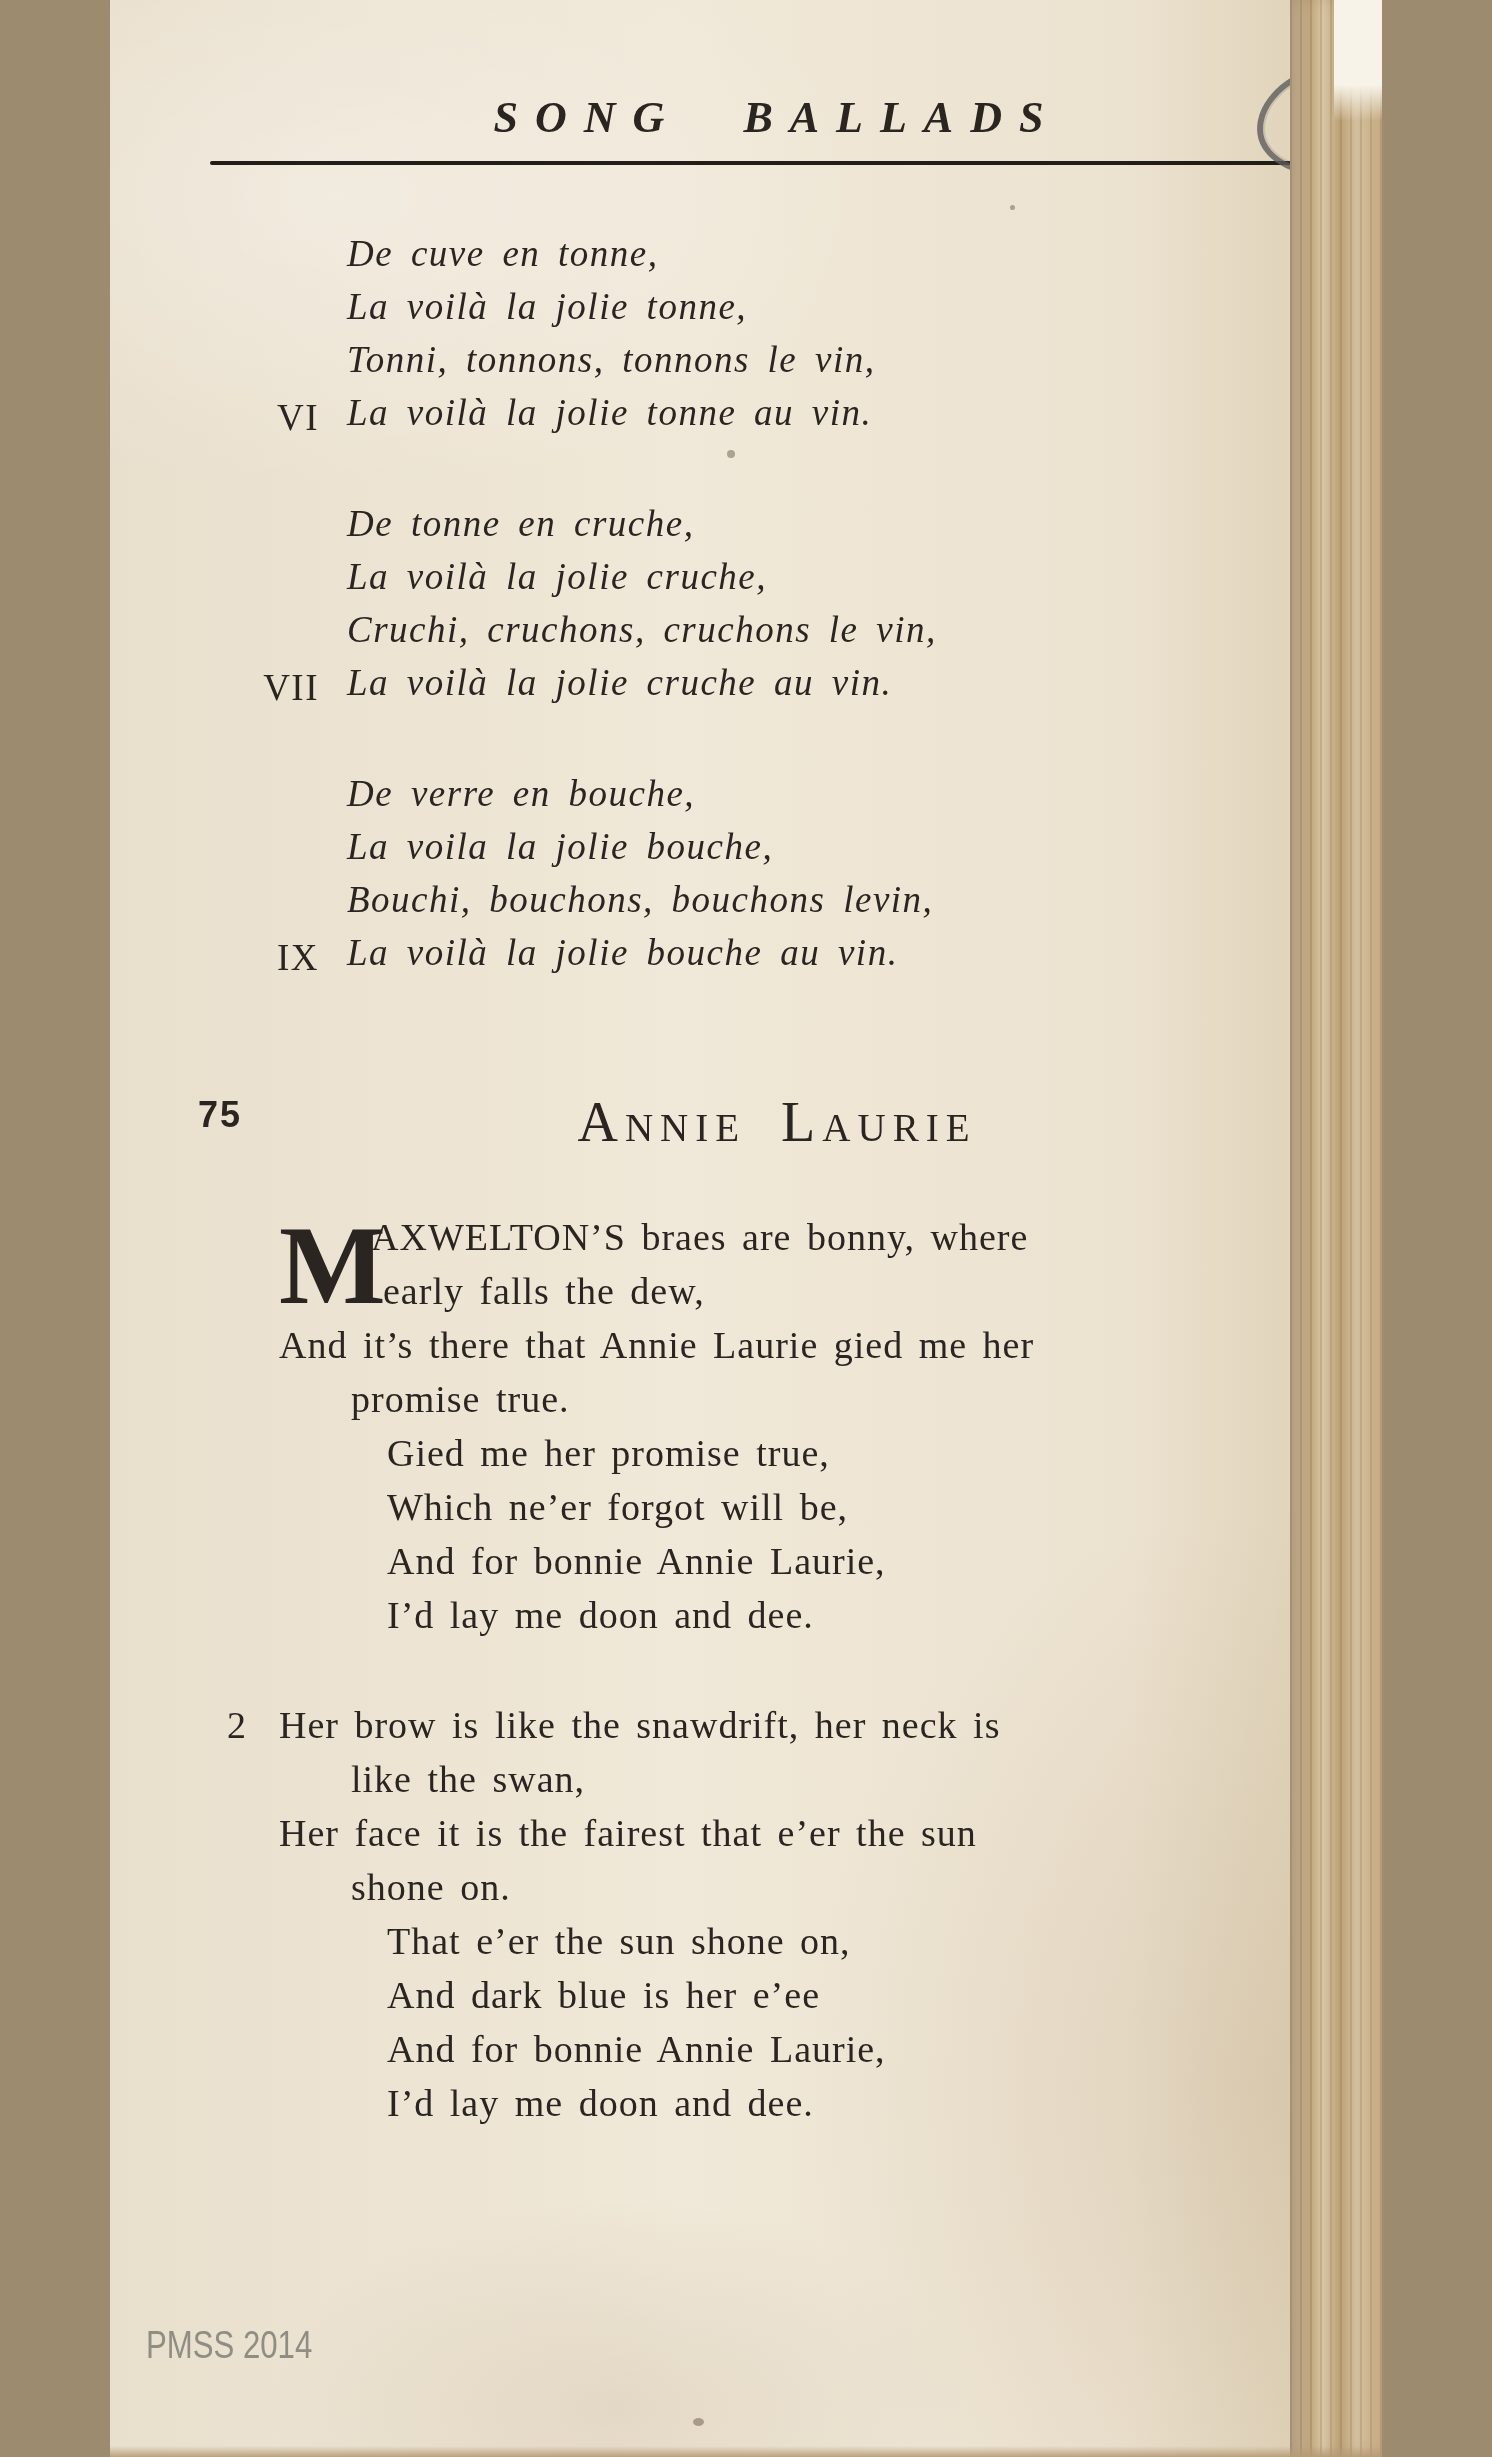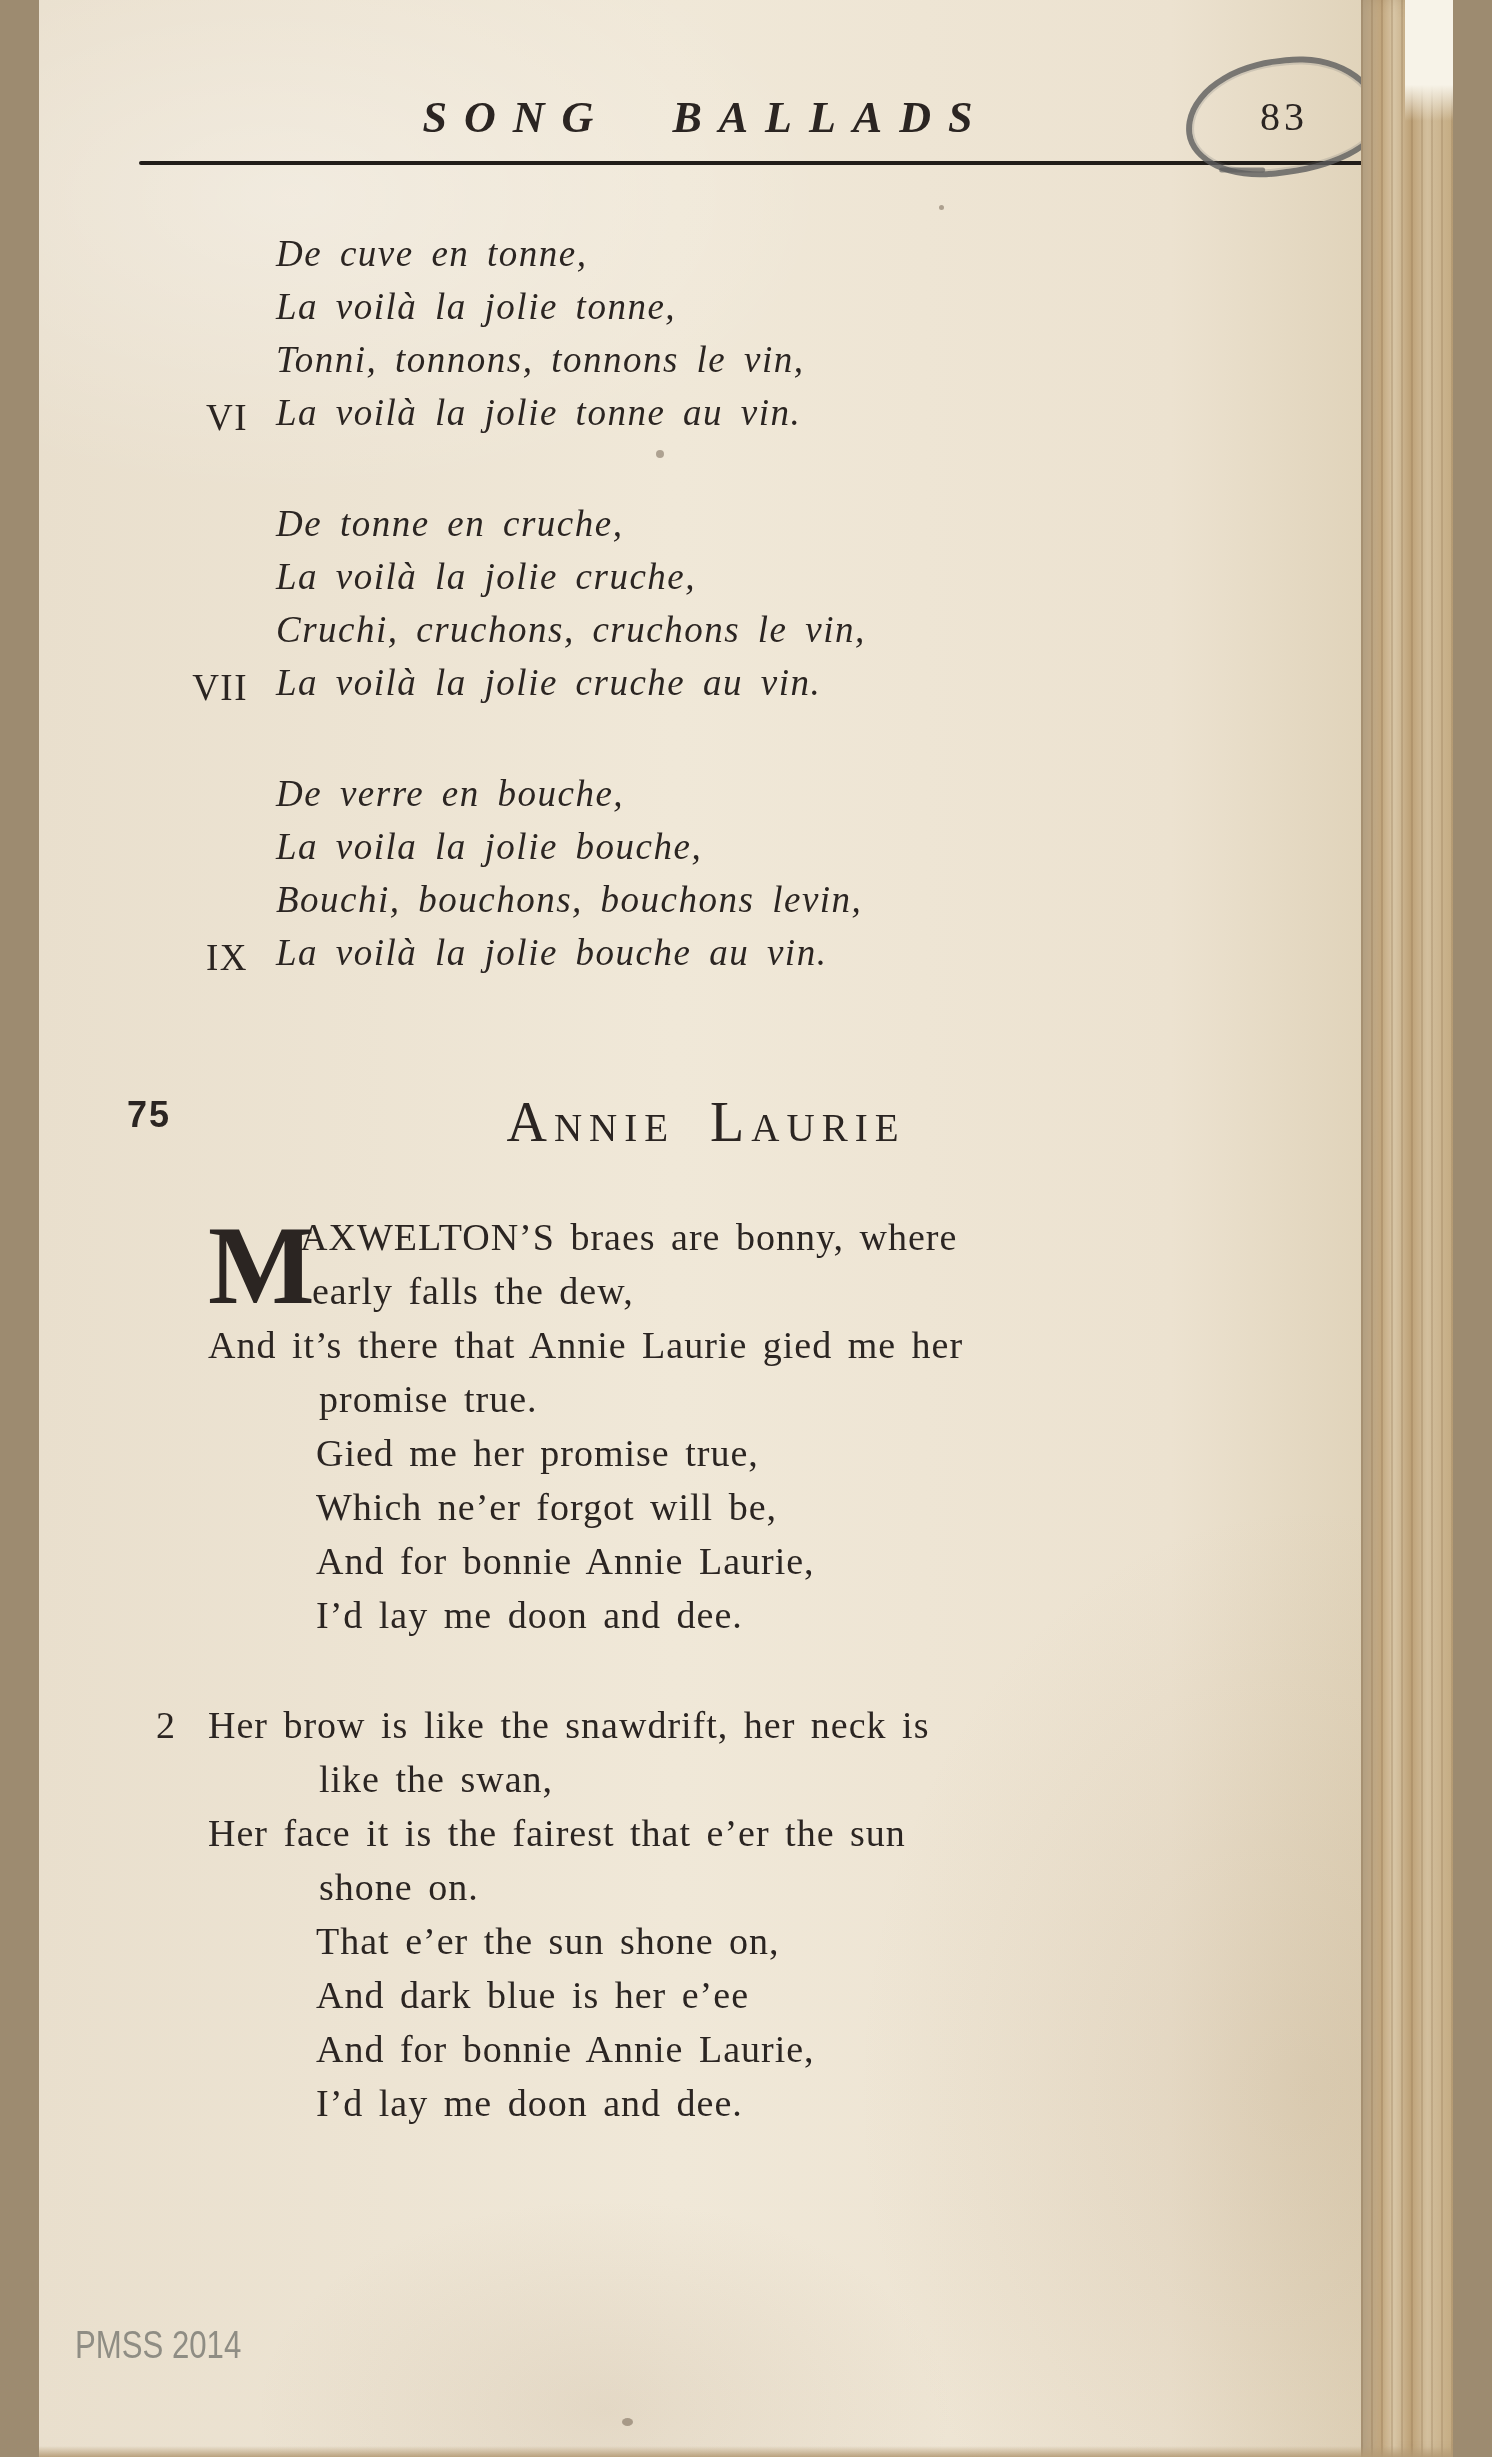--- a/index.html
+++ b/index.html
@@ -1,18 +1,18 @@
 <!DOCTYPE html>
 <html><head>
 <meta charset="utf-8">
 <style>
   html,body{margin:0;padding:0;background:#9d8b70;}
   .page{
     position:relative;
-    width:1414px;height:2458px;
+    width:1272px;height:2458px;
     margin:0 auto;
     overflow:hidden;
     color:#2b2522;
     font-family:"Liberation Serif","DejaVu Serif",serif;
     background:
       radial-gradient(ellipse 896px 498px at 18% 8%, rgba(255,255,255,0.30), transparent 60%),
       radial-gradient(ellipse 697px 896px at 90% 85%, rgba(170,140,100,0.18), transparent 65%),
       radial-gradient(ellipse 498px 299px at 40% 98%, rgba(160,130,95,0.15), transparent 70%),
       linear-gradient(90deg,#e9dfcd 0%,#f0e8d8 45%,#ece2d0 80%,#e0d3ba 94%,#d4c4a4 100%);
   }
@@ -82,21 +82,21 @@
   .v2{margin-top:56px;}
   .dropcap-row{display:flex;align-items:flex-start;}
   .dropcap{
     flex:0 0 auto;width:92px;font-size:113px;line-height:98px;font-weight:bold;
     margin-top:6px;
   }
   .dropcap-lines{padding-top:0;}
   .dropcap-lines .al-line.second{margin-left:12px;}
   .i0{margin-left:0;}
   .i1{margin-left:108px;}
-  .i2{margin-left:111px;}
+  .i2{margin-left:72px;}
   .v2-num{position:absolute;left:-52px;top:0;}
 
   
   .watermark{
     position:absolute;left:36px;top:2324px;
     font-family:"Liberation Sans","DejaVu Sans",sans-serif;
     font-size:38px;color:#8f8d84;letter-spacing:0px;
     transform:scaleX(0.82);transform-origin:left center;
   }
 

